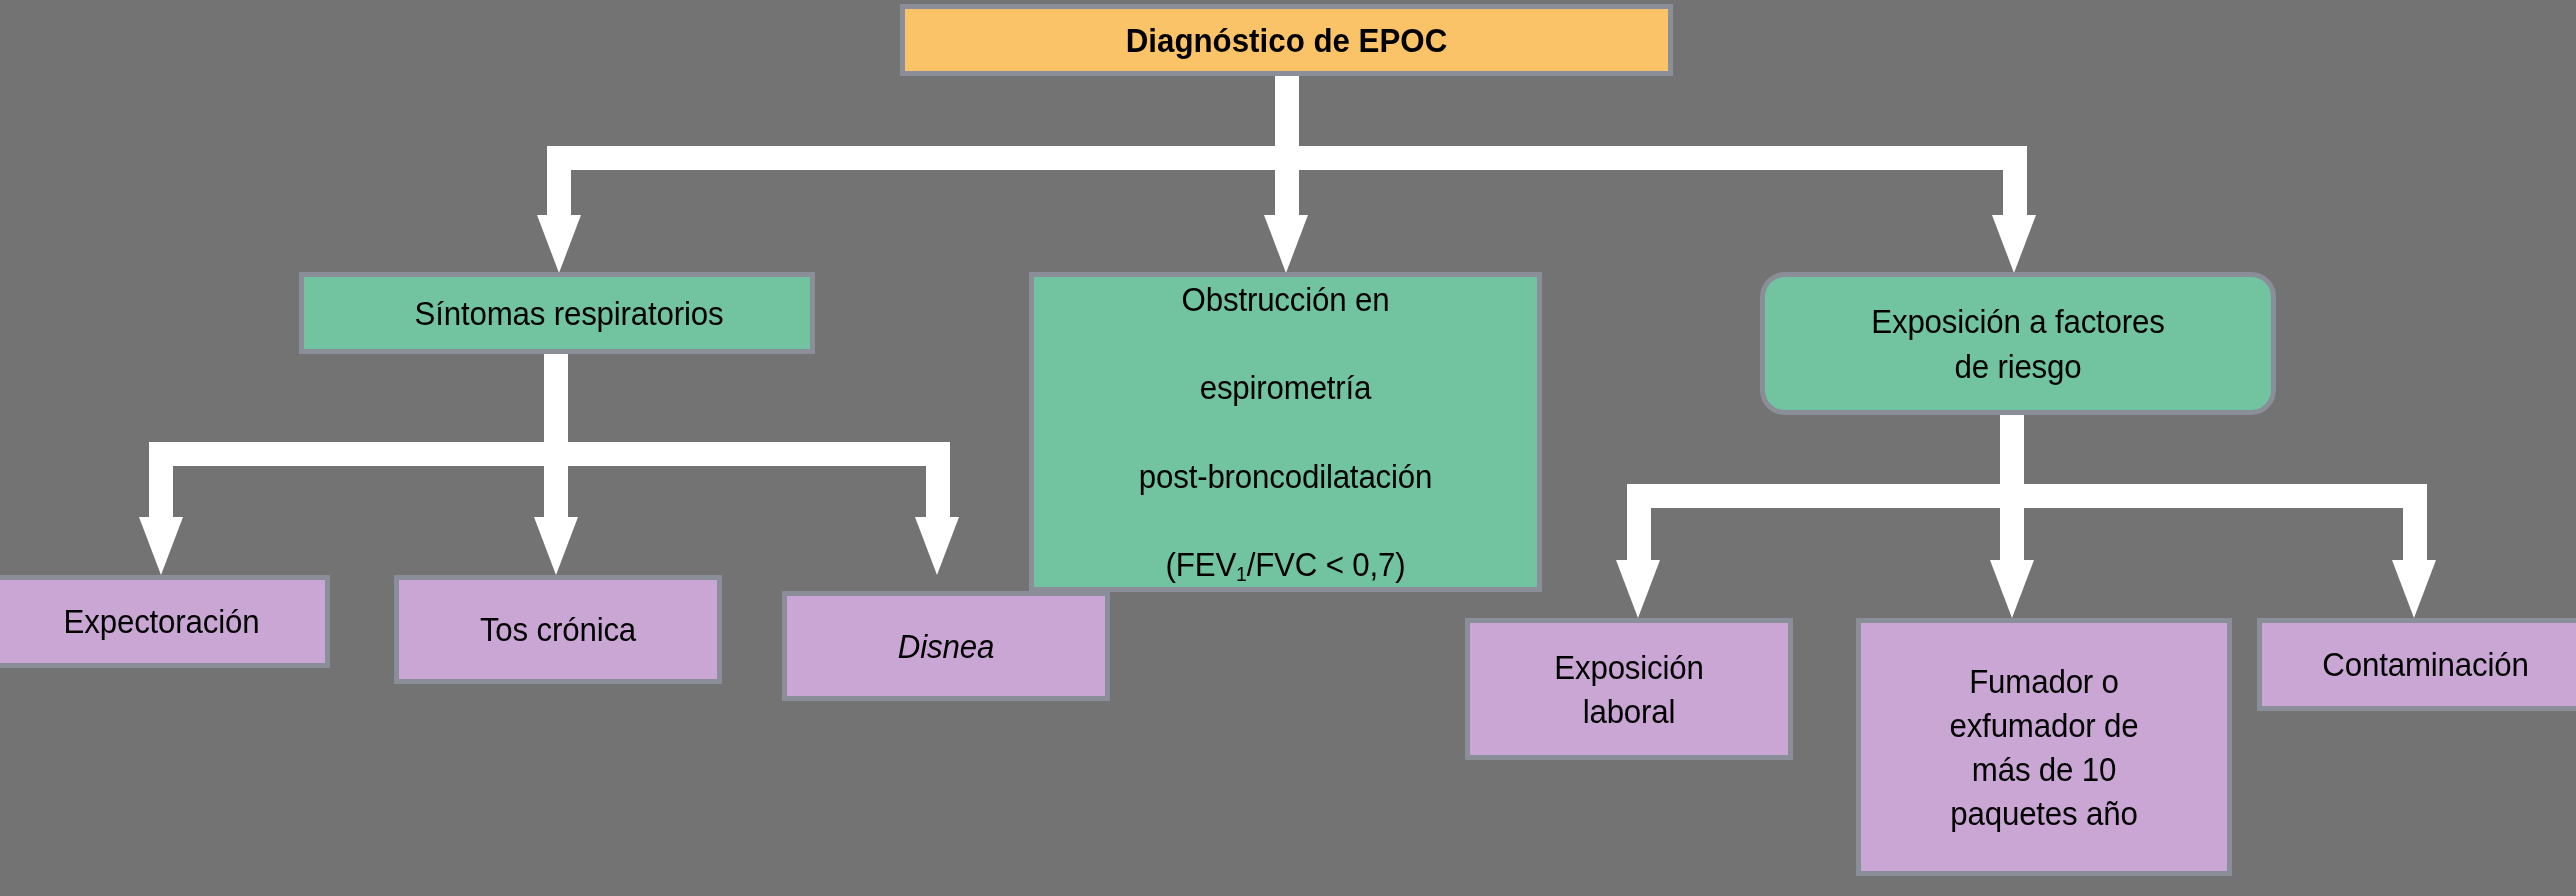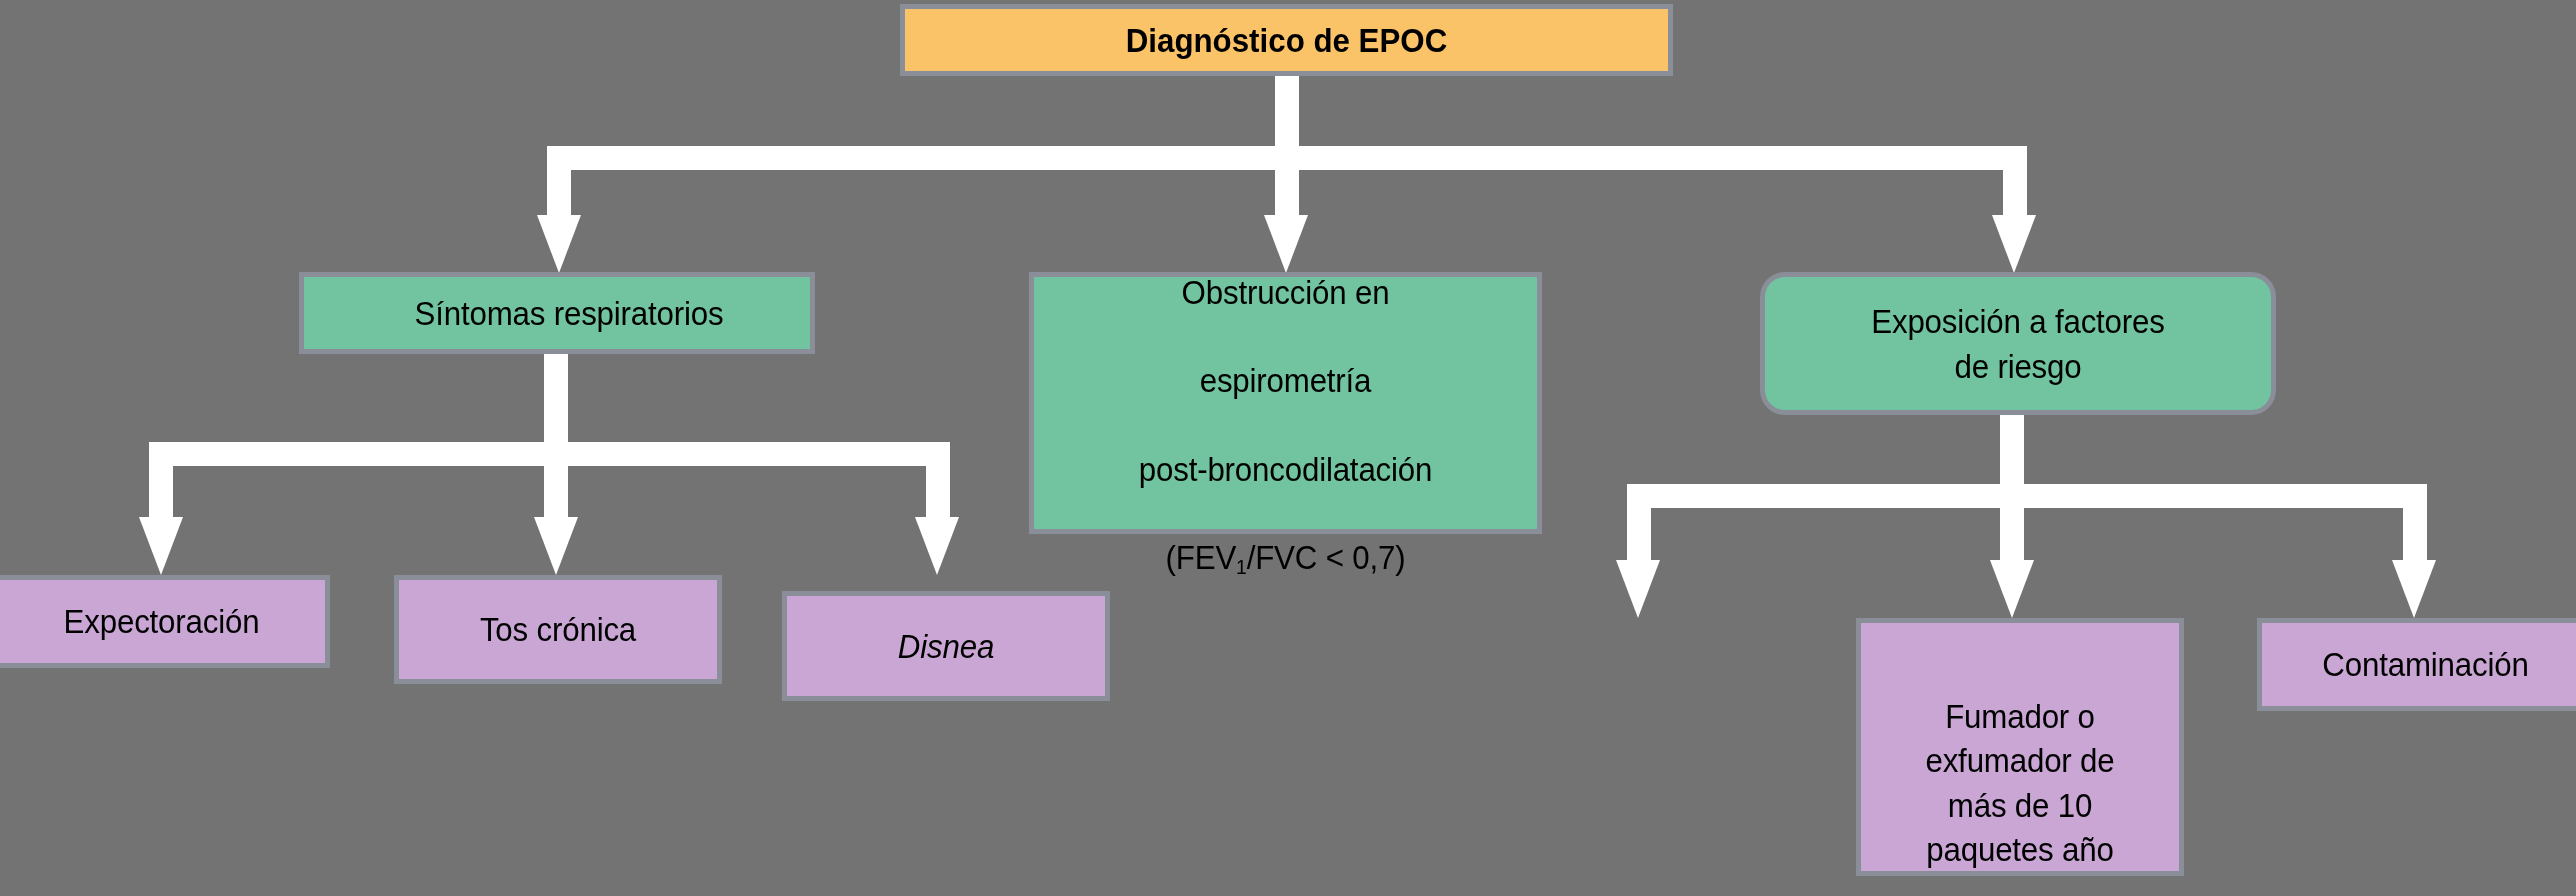--- a/index.html
+++ b/index.html
@@ -120,21 +120,21 @@
   <div class="arrowhead" style="left:2392px; top:560px;"></div>
 
   <div class="node root" style="left:900px; top:3.7px; width:773px; height:72px;">
     <span class="node-text">Diagnóstico de EPOC</span>
   </div>
 
   <div class="node green" style="left:299px; top:272px; width:516px; height:82px;padding-left:24px;">
     <span class="node-text">Síntomas respiratorios</span>
   </div>
 
-  <div class="node green" style="left:1029px; top:272px; width:513px; height:262px;">
+  <div class="node green" style="left:1029px; top:272px; width:513px; height:320px;align-items:flex-end;">
     <span class="node-text">
       <span>Obstrucción en</span><br>
       <span>espirometría</span><br>
       <span>post-broncodilatación</span><br>
       <span><span>(FEV</span><sub>1</sub><span>/FVC &lt; 0,7)</span></span>
     </span>
   </div>
 
   <div class="node green" style="left:1760px; top:272px; width:516px; height:143px;border-radius:25px;">
     <span class="node-text">Exposición a factores
@@ -146,22 +146,26 @@
   </div>
 
   <div class="node purple" style="left:394px; top:575px; width:328px; height:109px;">
     <span class="node-text">Tos crónica</span>
   </div>
 
   <div class="node purple" style="left:782px; top:591px; width:328px; height:110px;font-style:italic;">
     <span class="node-text">Disnea</span>
   </div>
 
+  <div class="node purple" style="left:1465px; top:618px; width:328px; height:142px;">
+    <span class="node-text">Exposición
+laboral</span>
+  </div>
 
-  <div class="node purple" style="left:1856px; top:618px; width:328px; height:258px;align-items:flex-end;">
+  <div class="node purple" style="left:1856px; top:618px; width:376px; height:258px;">
     <span class="node-text">Fumador o
 exfumador de
 más de 10
 paquetes año</span>
   </div>
 
   <div class="node purple" style="left:2257px; top:618px; width:337px; height:93px;">
     <span class="node-text">Contaminación</span>
   </div>
 

